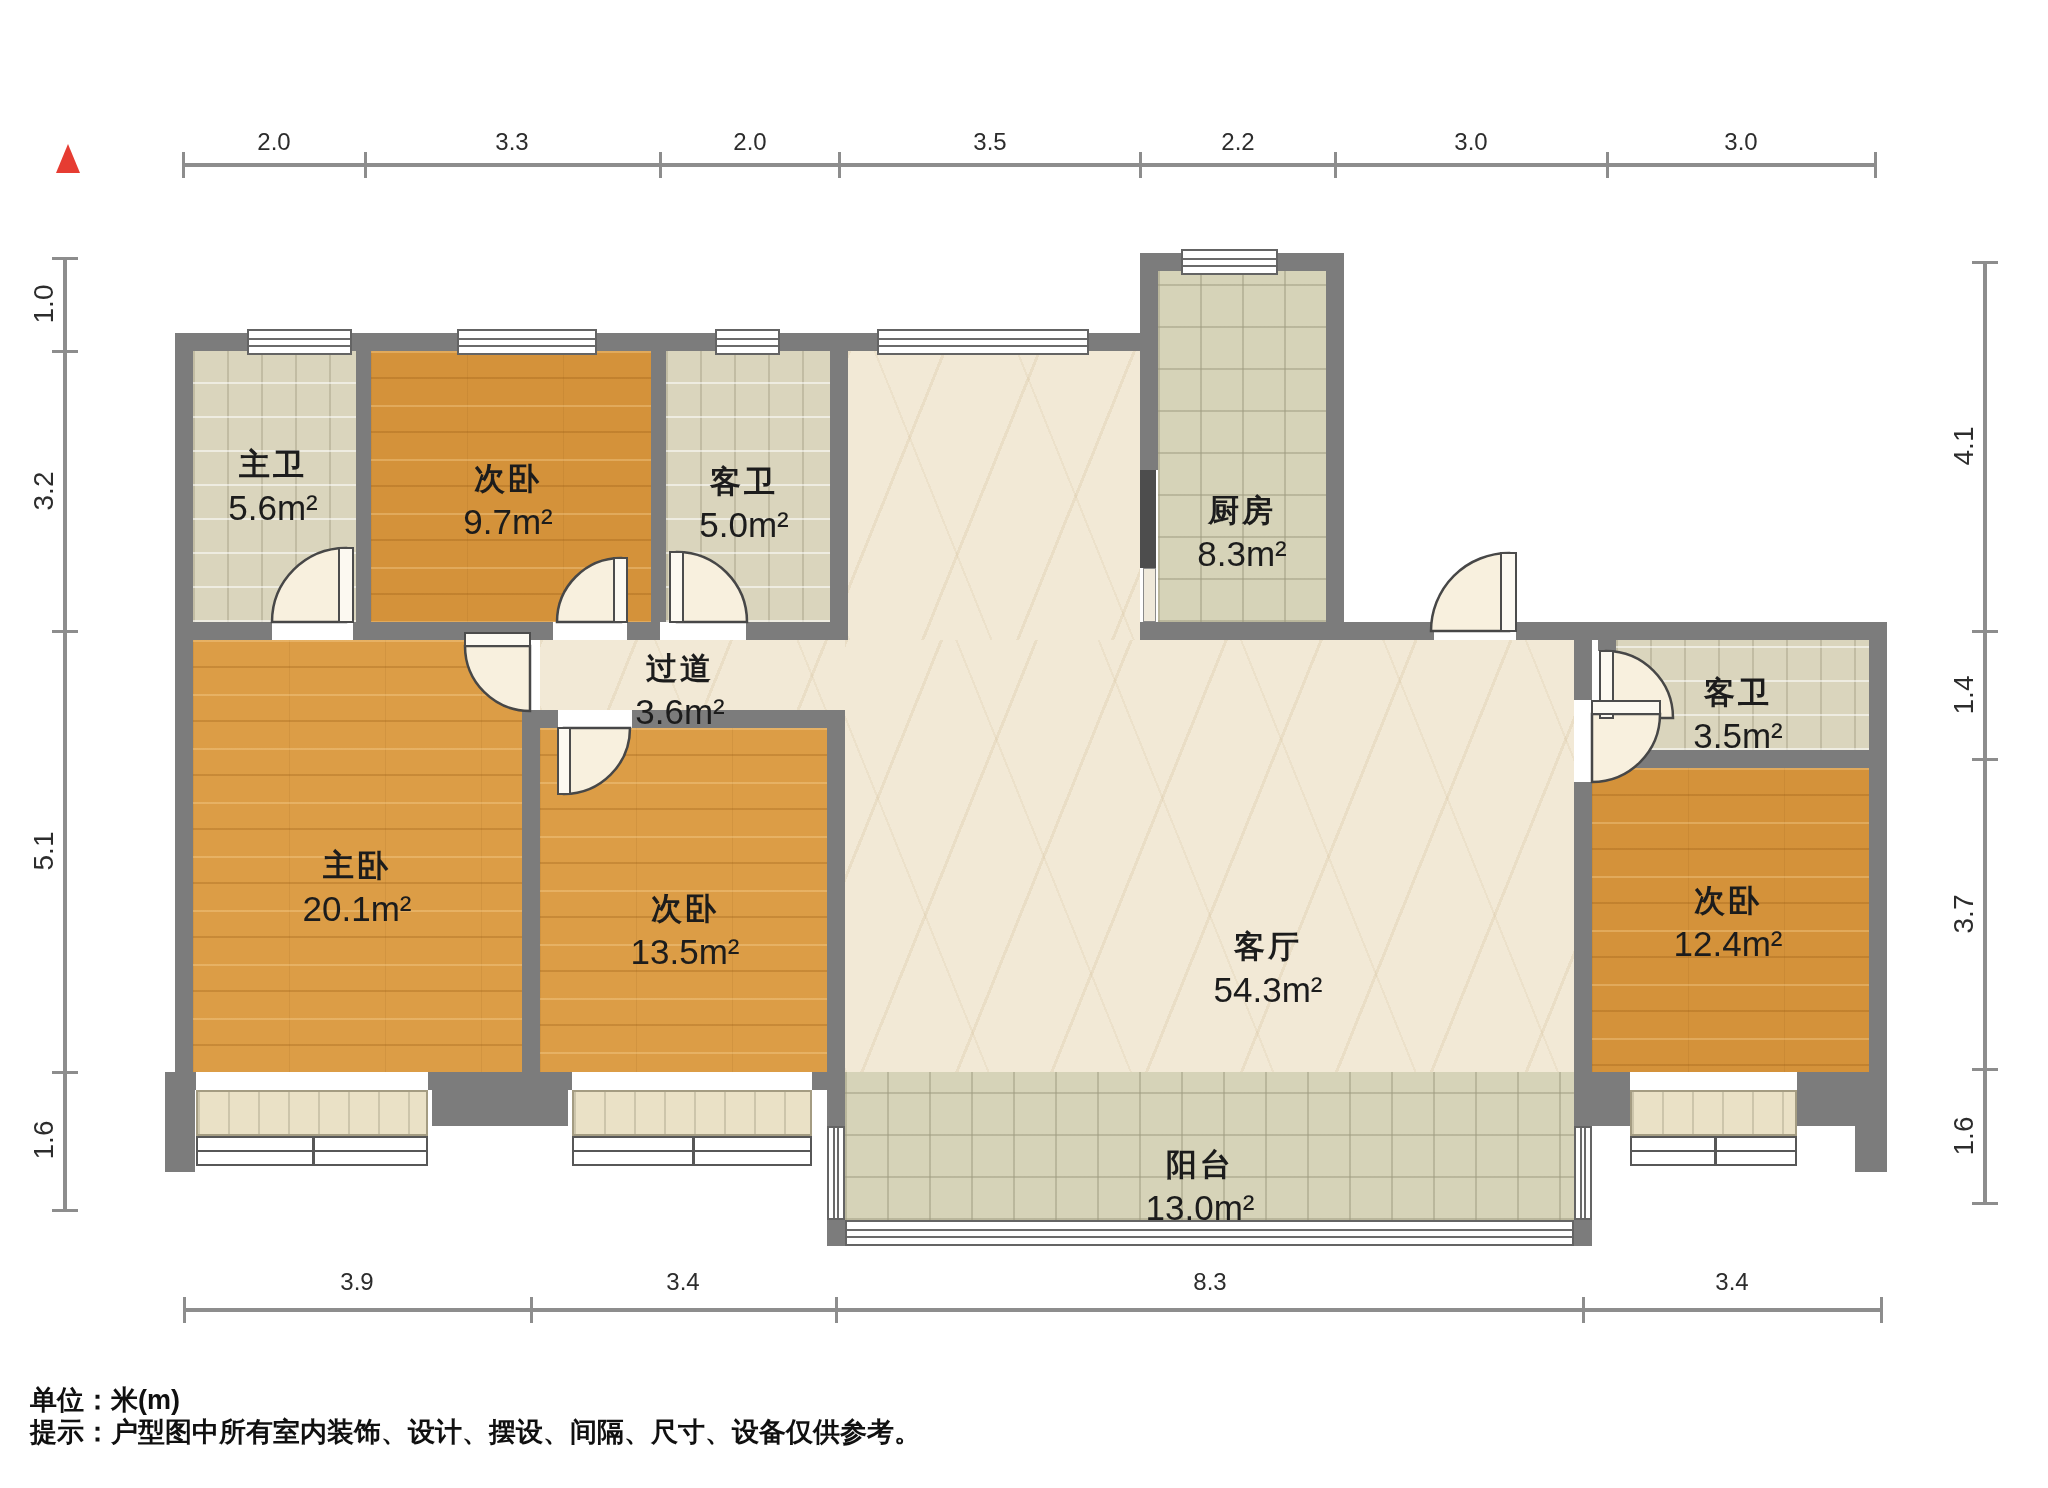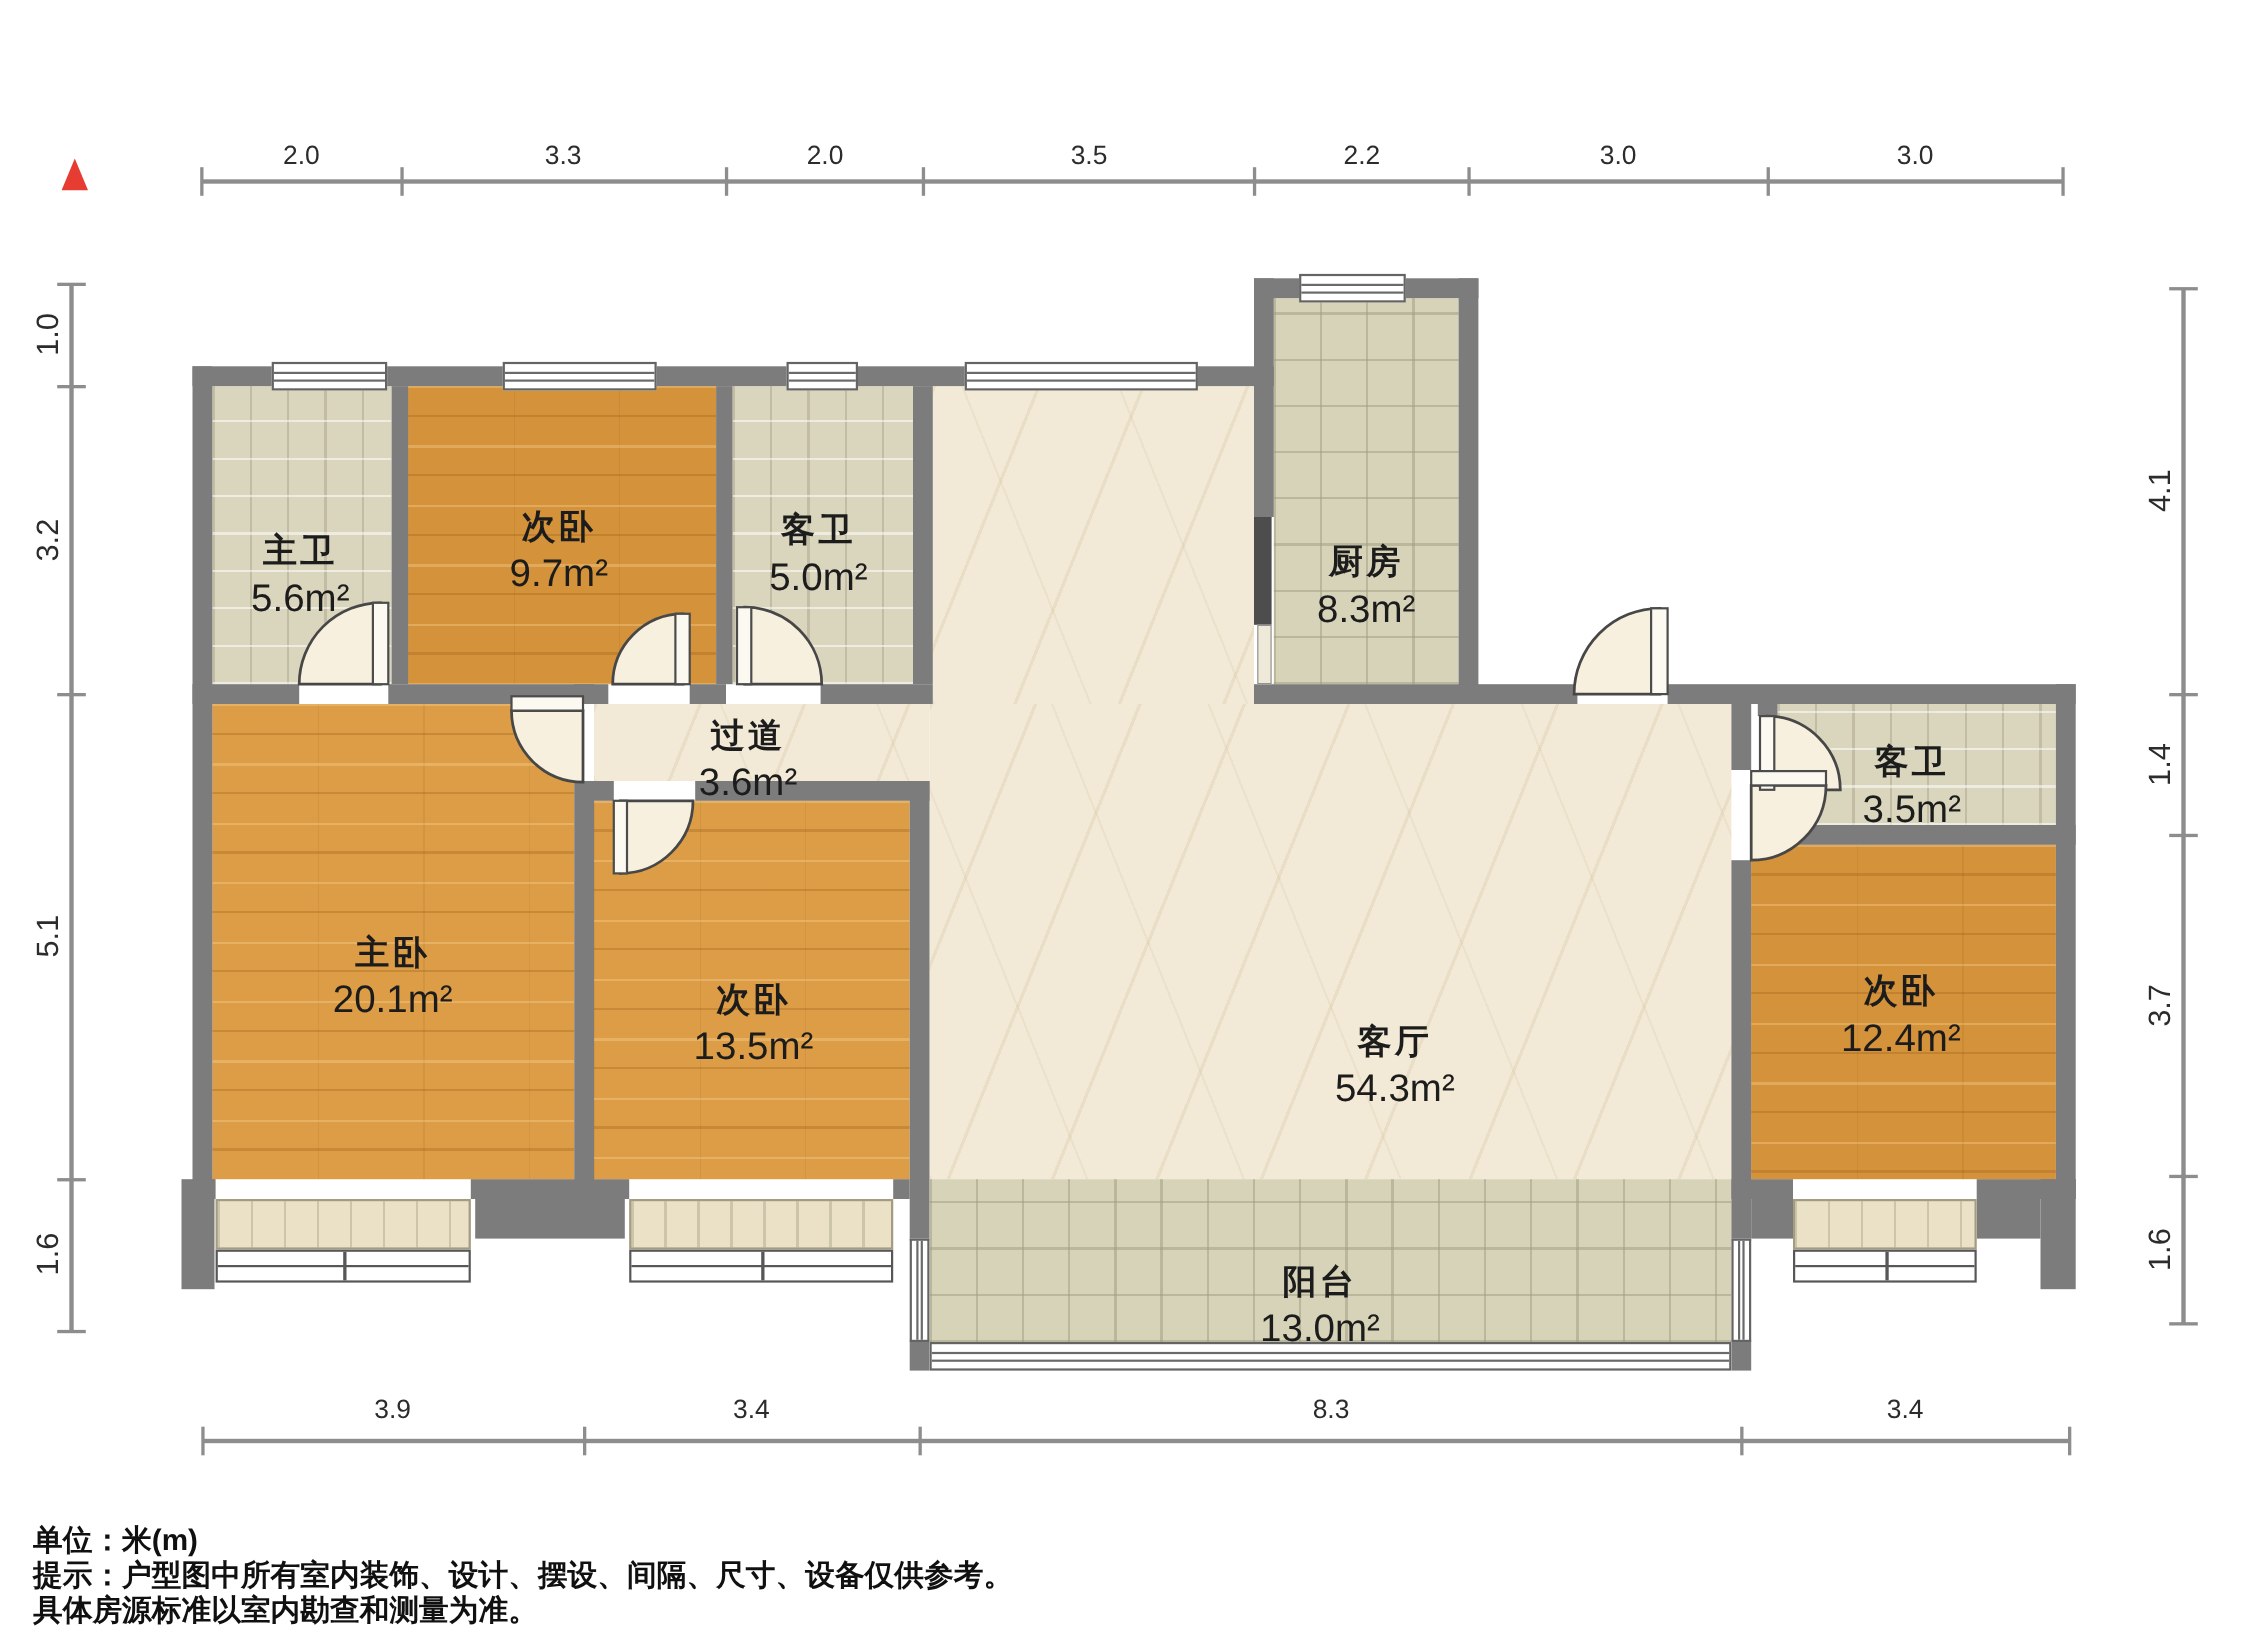--- a/index.html
+++ b/index.html
@@ -151,21 +151,21 @@
       <rect x="614" y="558" width="13" height="64"></rect>
       <rect x="670" y="552" width="13" height="70"></rect>
       <rect x="465" y="633" width="65" height="13"></rect>
       <rect x="558" y="728" width="12" height="66"></rect>
       <rect x="1600" y="651" width="13" height="67"></rect>
       <rect x="1592" y="701" width="68" height="13"></rect>
       <rect x="1501" y="553" width="15" height="78"></rect>
     </g>
   </svg>
 
-  <div class="room-label" style="left:273px;top:480px;">
+  <div class="room-label" style="left:273px;top:444px;">
     <span class="nm">主卫</span>
     <span class="ar">5.6m²</span>
   </div>
   <div class="room-label" style="left:508px;top:458px;">
     <span class="nm">次卧</span>
     <span class="ar">9.7m²</span>
   </div>
   <div class="room-label" style="left:744px;top:461px;">
     <span class="nm">客卫</span>
     <span class="ar">5.0m²</span>
@@ -248,15 +248,14 @@
   <div class="tick" style="left:835px;top:1297px;width:3px;height:26px;"></div>
   <div class="tick" style="left:1582px;top:1297px;width:3px;height:26px;"></div>
   <div class="tick" style="left:1880px;top:1297px;width:3px;height:26px;"></div>
   <div class="dimlab" style="left:357px;top:1268px;">3.9</div>
   <div class="dimlab" style="left:683px;top:1268px;">3.4</div>
   <div class="dimlab" style="left:1210px;top:1268px;">8.3</div>
   <div class="dimlab" style="left:1732px;top:1268px;">3.4</div>
 
   <div class="footer" style="left:30px;top:1384px;">单位：米(m)</div>
   <div class="footer" style="left:30px;top:1416px;">提示：户型图中所有室内装饰、设计、摆设、间隔、尺寸、设备仅供参考。</div>
-  <div class="footer" style="left:30px;top:1448px;">具体房源标准以室内勘查和测量为准。</div>
 
 </div>
 
 </body></html>

